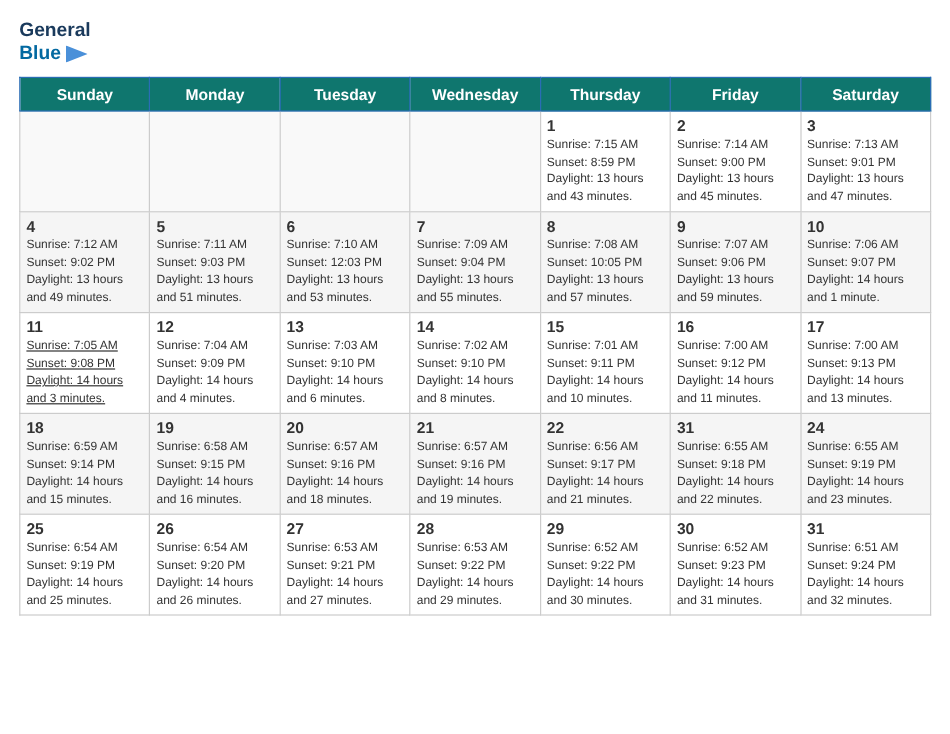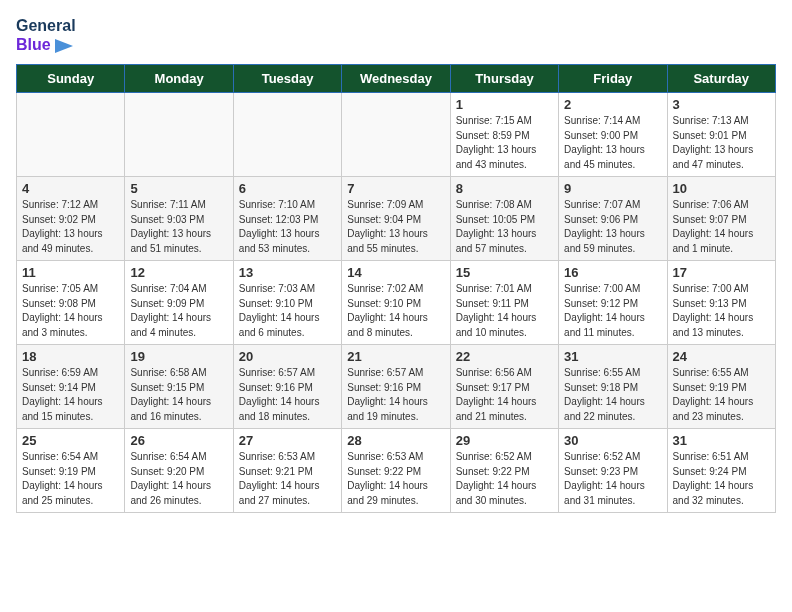--- a/index.html
+++ b/index.html
@@ -32,21 +32,21 @@
     .subtitle {
       font-size: 14px;
       color: #555;
     }
     table {
       width: 100%;
       border-collapse: collapse;
       table-layout: fixed;
     }
     thead tr {
-      background-color: #14532d;
+      background-color: #0f766e;
       color: #fff;
     }
     thead th {
       padding: 6px 4px;
       font-size: 13px;
       font-weight: bold;
       text-align: center;
       border: 1px solid #2a6db5;
     }
     tbody tr {
@@ -79,21 +79,21 @@
       background: #f9f9f9;
     }
   </style>
 </head>
 <body>
 
 <div class="header-area">
   <div class="logo">
   <div style="line-height:1.2;">
     <div style="font-size:16px;font-weight:bold;color:#1a3a5c;">General</div>
-    <div style="font-size:16px;font-weight:bold;color:#6d28d9;">Blue
+    <div style="font-size:16px;font-weight:bold;color:#0369a1;">Blue
       <svg width="18" height="14" viewBox="0 0 18 14" style="vertical-align:middle;">
         <polygon points="0,14 18,7 0,0" fill="#4a90d9"></polygon>
       </svg>
     </div>
   </div>
 </div>
   <div class="title-area">
     <div class="main-title"></div>
     <div class="subtitle"></div>
   </div>
@@ -186,21 +186,21 @@
           <span class="day-num">10</span>
           <div class="day-info" style="white-space: pre-line;">Sunrise: 7:06 AM
 Sunset: 9:07 PM
 Daylight: 14 hours
 and 1 minute.</div>
         </td>
       </tr>
       <tr>
         <td>
           <span class="day-num">11</span>
-          <div class="day-info" style="white-space: pre-line;">Sunrise: 7:05 AM
+          <div class="day-info" style="white-space: pre-line; text-decoration: underline;">Sunrise: 7:05 AM
 Sunset: 9:08 PM
 Daylight: 14 hours
 and 3 minutes.</div>
         </td>
         <td>
           <span class="day-num">12</span>
           <div class="day-info" style="white-space: pre-line;">Sunrise: 7:04 AM
 Sunset: 9:09 PM
 Daylight: 14 hours
 and 4 minutes.</div>

